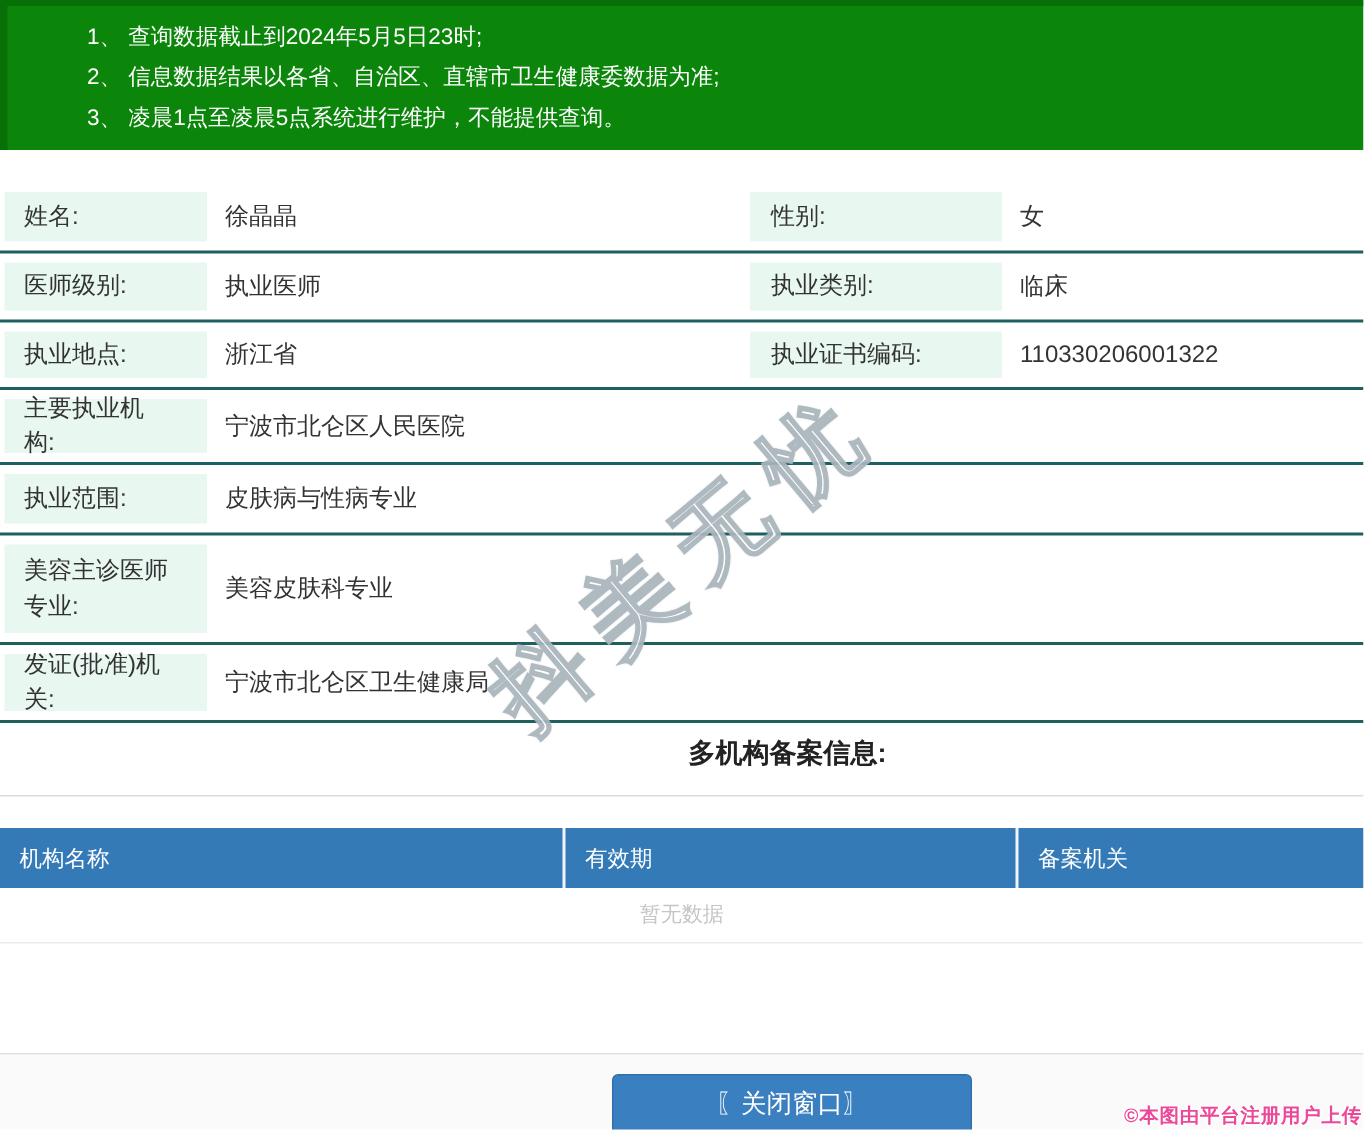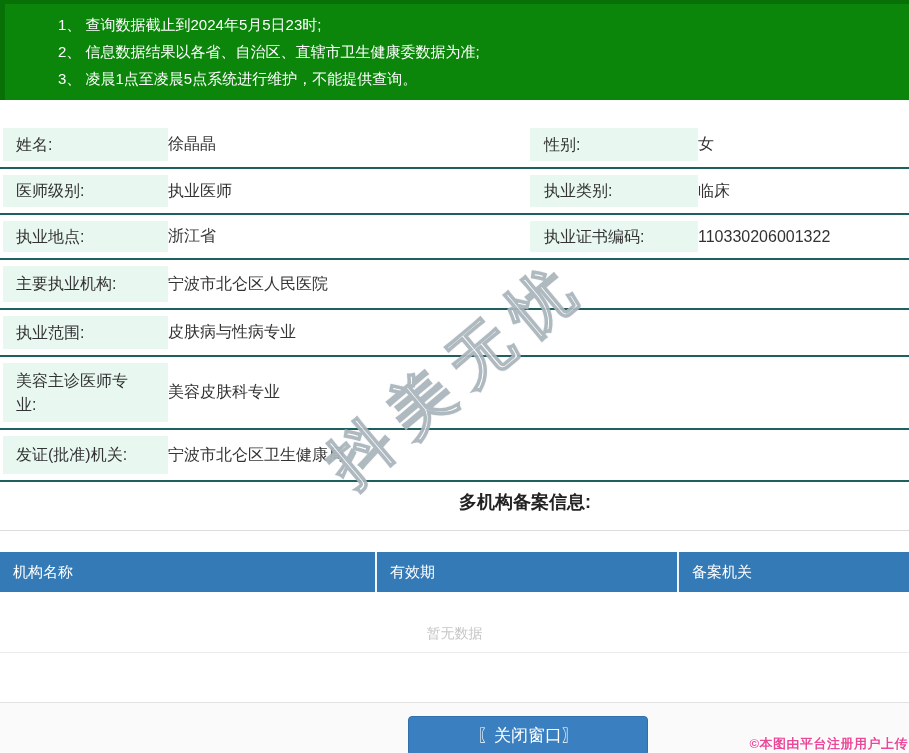--- a/index.html
+++ b/index.html
@@ -14,38 +14,38 @@
     color:#ffffff;font-size:15px;line-height:27px;padding:7px 16px 0 53px;
   }
   #banner .b{font-weight:normal;}
   
   #info{position:absolute;top:122px;left:0;width:909px;}
   .irow{display:flex;border-bottom:2px solid #1e6060;box-sizing:border-box;}
   .lblc{
     background:#e8f8f0;margin:6px 0 6px 3px;display:flex;align-items:center;
     box-sizing:border-box;font-size:16px;color:#333;line-height:1.45;
   }
-  .lbl1{width:165px;padding:0 25px 0 13px;}
+  .lbl1{width:135px;padding:0 25px 0 13px;}
   .lbl2{width:168px;padding:0 25px 0 14px;}
-  .valc{display:flex;align-items:center;font-size:16px;color:#333;padding-left:0;box-sizing:border-box;}
+  .valc{display:flex;align-items:center;font-size:16px;color:#333;padding-left:12px;box-sizing:border-box;}
   .val1{width:359px;}
   .val1.grow{flex:1;}
   .val2{flex:1;}
   
   #filing-title{position:absolute;left:459px;top:490px;font-size:18px;font-weight:bold;color:#222;}
   #divider1{position:absolute;top:530px;left:0;width:909px;height:1px;background:#dcdcdc;}
   #filing-header{position:absolute;top:552px;left:0;width:909px;height:40px;display:flex;background:#337ab7;}
   .fcell{color:#fff;font-size:15px;display:flex;align-items:center;padding-left:13px;box-sizing:border-box;}
   .fc1{width:375px;}
   .fc2{width:302px;border-left:2px solid rgba(255,255,255,.92);}
   .fc3{width:232px;border-left:2px solid rgba(255,255,255,.92);}
   #empty-row{
     position:absolute;top:592px;left:0;width:909px;height:37px;box-sizing:border-box;
     border-bottom:1px solid #ececec;display:flex;align-items:center;justify-content:center;
-    color:#c6c6c6;font-size:14px;background:#fff;margin-top:24px;
+    color:#c6c6c6;font-size:14px;background:#fff;
   }
   
   #footer{position:absolute;top:702px;left:0;width:909px;height:51px;box-sizing:border-box;
     background:#fafafa;border-top:1px solid #e2e2e2;}
   #close-btn{
     position:absolute;left:408px;top:716px;width:240px;height:40px;
     background:#3a7fc0;border:1px solid #3170ad;border-radius:4px;
     color:#ffffff;font-size:17px;text-align:center;line-height:38px;cursor:pointer;
     font-family:"Liberation Sans","DejaVu Sans",sans-serif;padding:0;
   }

